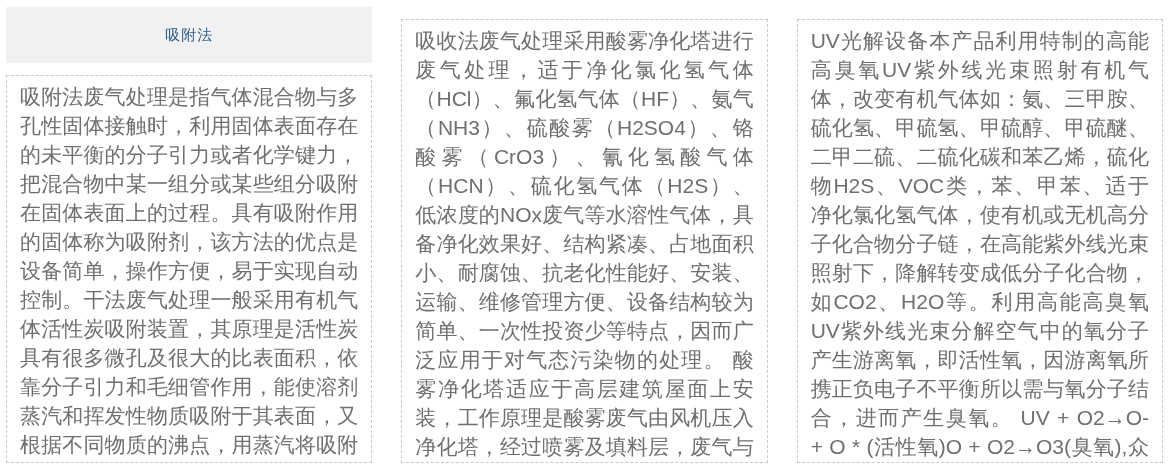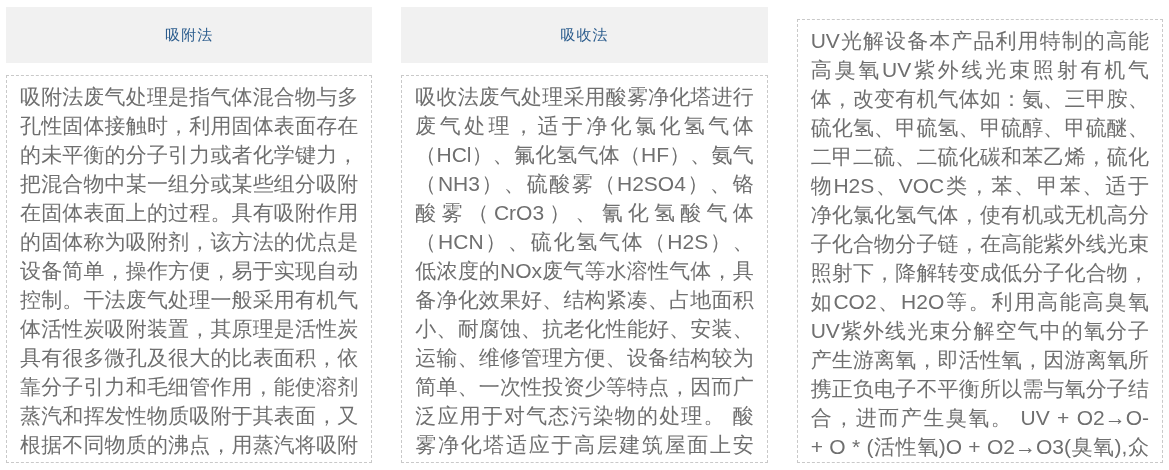--- a/index.html
+++ b/index.html
@@ -62,23 +62,20 @@
   <section class="method-col">
     <div class="method-header">
       <h3 class="method-title">吸附法</h3>
     </div>
     <div class="method-body">
       <p class="method-text">吸附法废气处理是指气体混合物与多孔性固体接触时，利用固体表面存在的未平衡的分子引力或者化学键力，把混合物中某一组分或某些组分吸附在固体表面上的过程。具有吸附作用的固体称为吸附剂，该方法的优点是设备简单，操作方便，易于实现自动控制。干法废气处理一般采用有机气体活性炭吸附装置，其原理是活性炭具有很多微孔及很大的比表面积，依靠分子引力和毛细管作用，能使溶剂蒸汽和挥发性物质吸附于其表面，又根据不同物质的沸点，用蒸汽将吸附物质析出。当采用蒸汽为解除吸介质时，析出的有机溶剂蒸汽与水蒸汽一起通过冷凝器凝结，进入分离桶经分离后回收有机溶剂。</p>
     </div>
   </section>
 
   <section class="method-col">
-    <div class="method-header">
-      <h3 class="method-title">吸收法</h3>
-    </div>
     <div class="method-body">
       <p class="method-text">吸收法废气处理采用酸雾净化塔进行废气处理，适于净化氯化氢气体（HCl）、氟化氢气体（HF）、氨气（NH3）、硫酸雾（H2SO4）、铬酸雾（CrO3）、氰化氢酸气体（HCN）、硫化氢气体（H2S）、低浓度的NOx废气等水溶性气体，具备净化效果好、结构紧凑、占地面积小、耐腐蚀、抗老化性能好、安装、运输、维修管理方便、设备结构较为简单、一次性投资少等特点，因而广泛应用于对气态污染物的处理。 酸雾净化塔适应于高层建筑屋面上安装，工作原理是酸雾废气由风机压入净化塔，经过喷雾及填料层，废气与氢氧化钠吸收中和液进行气液两相充分接触吸收中和反应，酸雾废气经过净化后，再经脱液层脱液处理，然后排入大气。净化后的酸雾废气可低于国家排放标准。</p>
     </div>
   </section>
 
   <section class="method-col">
     <div class="method-body">
       <p class="method-text">UV光解设备本产品利用特制的高能高臭氧UV紫外线光束照射有机气体，改变有机气体如：氨、三甲胺、硫化氢、甲硫氢、甲硫醇、甲硫醚、二甲二硫、二硫化碳和苯乙烯，硫化物H2S、VOC类，苯、甲苯、适于净化氯化氢气体，使有机或无机高分子化合物分子链，在高能紫外线光束照射下，降解转变成低分子化合物，如CO2、H2O等。利用高能高臭氧UV紫外线光束分解空气中的氧分子产生游离氧，即活性氧，因游离氧所携正负电子不平衡所以需与氧分子结合，进而产生臭氧。 UV + O2→O- + O * (活性氧)O + O2→O3(臭氧),众所周知臭氧对有机物具有极强的氧化作用，对有机废气有立竿见影的清除效果。</p>
     </div>
   </section>

